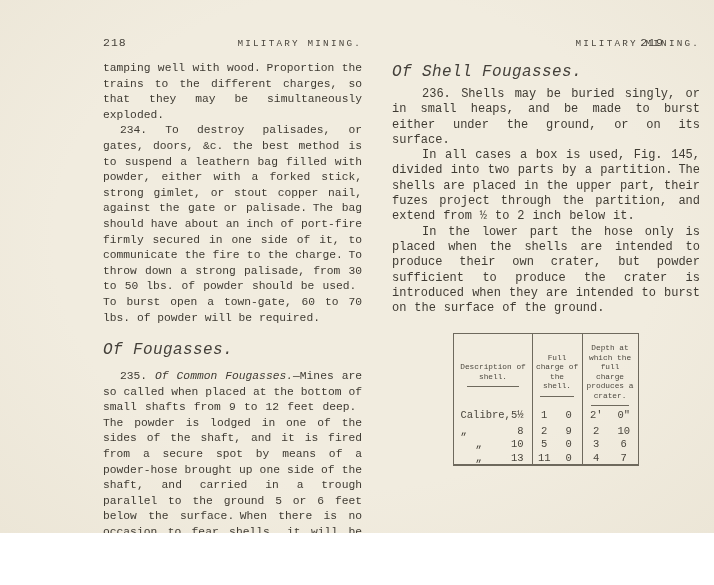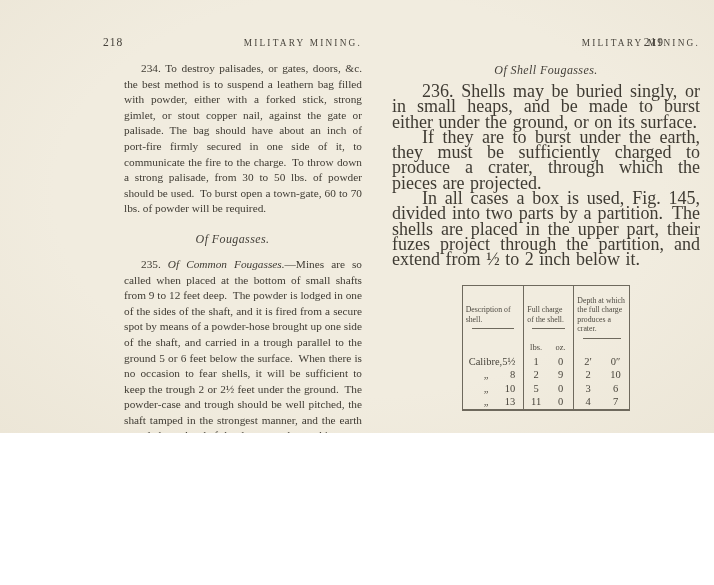--- a/index.html
+++ b/index.html
@@ -1,21 +1,21 @@
 <!DOCTYPE html>
 <html><head>
 <meta charset="utf-8">
 <style>
   html,body{margin:0;padding:0;}
   .canvas{
     position:relative;
-    width:714px;height:433px;
+    width:714px;height:533px;
     background:radial-gradient(ellipse at 50% 45%, #f1ecdf 60%, #ece6d7 100%);
     overflow:hidden;
-    font-family:Liberation Serif, serif;
+    font-family:Liberation Mono, monospace;
     color:#3f3b33;
   }
   .page{position:absolute;top:38px;}
   .page.left{left:103px;width:259px;}
   .page.right{left:392px;width:308px;}
 
   .runhead{position:relative;height:14px;}
   .runtitle{
     display:block;text-align:right;
     font-size:9.3px;letter-spacing:2.2px;color:#4a463e;
@@ -25,76 +25,77 @@
     font-size:11.5px;letter-spacing:1px;color:#45413a;
   }
   .pagenum.pnl{left:0;}
   .pagenum.pnr{right:36px;}
 
   .page.left .runhead{margin-bottom:9px;}
   .page.right .runhead{margin-bottom:0;}
 
   p.body{margin:0;text-align:justify;}
   .page.left p.body{font-size:11.3px;line-height:15.6px;}
-  .page.right p.body{font-size:18px;line-height:15.3px;word-spacing:0.06em;}
-  .page.left p.indent{text-indent:17px;margin-left:21px;}
+  .page.right p.body{font-size:12px;line-height:15.3px;word-spacing:0.06em;}
+  .page.left p.indent{text-indent:17px;}
   .page.right p.indent{text-indent:30px;}
   .ital{font-style:italic;}
 
   h3.secthead{
-    margin:15px 0 10px;text-align:center;font-weight:normal;
-    font-style:italic;font-size:12px;letter-spacing:0.4px;color:#44403a;
+    margin:15px 0 10px;font-weight:normal;
+    font-style:italic;font-size:16px;letter-spacing:0.4px;color:#44403a;
   }
   .page.right h3.secthead{margin:11px 0 6px;}
 
   
   table.shelltable{
     border-collapse:collapse;margin:17px auto 0;color:#49453c;
     border:1px solid #6e695d;border-bottom:2px solid #6e695d;
   }
   table.shelltable th,table.shelltable td{padding:0;font-weight:normal;}
   .gsep{border-left:1px solid #6e695d;}
   th.hdr{height:50px;vertical-align:middle;}
-  .htxt{font-size:7.8px;line-height:9.5px;text-align:left;padding:10px 3px 0;color:#4d4940;}
+  .htxt{font-size:7.8px;line-height:9.5px;text-align:center;padding:10px 3px 0;color:#4d4940;}
   .hrule{width:68%;margin:4px auto 2px;border-top:1px solid #6e695d;}
   td.unit{font-size:8.5px;text-align:center;height:12px;color:#4d4940;}
   td.num{font-size:10.5px;text-align:center;height:13.5px;}
   .descwrap{display:flex;justify-content:space-between;font-size:10.5px;padding:0 8px 0 6px;}
   table.shelltable tr:nth-child(n+4) .lbl{margin-left:15px;}
   table.shelltable tr:nth-child(3) td{padding-top:2px;}
 </style>
 </head>
 <body>
 
 <div class="canvas">
 
   <section class="page left">
     <header class="runhead">
       <span class="pagenum pnl">218</span>
       <span class="runtitle">MILITARY MINING.</span>
     </header>
 
+    <p class="body">tamping well with wood. Proportion the trains to the different charges, so that they may be simultaneously exploded.</p>
     <p class="body indent">234. To destroy palisades, or gates, doors, &amp;c. the best method is to suspend a leathern bag filled with powder, either with a forked stick, strong gimlet, or stout copper nail, against the gate or palisade. The bag should have about an inch of port-fire firmly secured in one side of it, to communicate the fire to the charge. To throw down a strong palisade, from 30 to 50 lbs. of powder should be used. To burst open a town-gate, 60 to 70 lbs. of powder will be required.</p>
 
     <h3 class="secthead">Of Fougasses.</h3>
 
     <p class="body indent"><span>235. </span><span class="ital">Of Common Fougasses.</span><span>—Mines are so called when placed at the bottom of small shafts from 9 to 12 feet deep. The powder is lodged in one of the sides of the shaft, and it is fired from a secure spot by means of a powder-hose brought up one side of the shaft, and carried in a trough parallel to the ground 5 or 6 feet below the surface. When there is no occasion to fear shells, it will be sufficient to keep the trough 2 or 2½ feet under the ground. The powder-case and trough should be well pitched, the shaft tamped in the strongest manner, and the earth round about the shaft be dug over, that nothing may indicate to the enemy the position of the fougasse.</span></p>
   </section>
 
   <section class="page right">
     <header class="runhead">
       <span class="runtitle">MILITARY MINING.</span>
       <span class="pagenum pnr">219</span>
     </header>
 
     <h3 class="secthead">Of Shell Fougasses.</h3>
 
     <p class="body indent">236. Shells may be buried singly, or in small heaps, and be made to burst either under the ground, or on its surface.</p>
-    <p class="body indent">If they are to burst under the earth, they must be sufficiently charged to produce a crater, through which the pieces are projected.</p>
     <p class="body indent">In all cases a box is used, Fig. 145, divided into two parts by a partition. The shells are placed in the upper part, their fuzes project through the partition, and extend from ½ to 2 inch below it.</p>
+    <p class="body indent">In the lower part the hose only is placed when the shells are intended to produce their own crater, but powder sufficient to produce the crater is introduced when they are intended to burst on the surface of the ground.</p>
 
     <table class="shelltable">
       <colgroup>
         <col style="width:60px">
           <col style="width:24px">
           <col style="width:26px">
           <col style="width:28px">
           <col style="width:28px">
       </colgroup>
       <tbody>
@@ -104,27 +105,20 @@
           <div class="hrule"></div>
         </th>
         <th class="hdr gsep" colspan="2">
           <div class="htxt">Full charge of the shell.</div>
           <div class="hrule"></div>
         </th>
         <th class="hdr gsep" colspan="2">
           <div class="htxt">Depth at which the full charge produces a crater.</div>
           <div class="hrule"></div>
         </th>
-      </tr>
-      <tr>
-        <td></td>
-        <td class="unit gsep">lbs.</td>
-        <td class="unit">oz.</td>
-        <td class="gsep"></td>
-        <td></td>
       </tr>
       <tr>
         <td>
           <div class="descwrap">
                 <span class="lbl">Calibre,</span>
                 <span>5½</span>
               </div>
         </td>
         <td class="num gsep">1</td>
         <td class="num">0</td>

